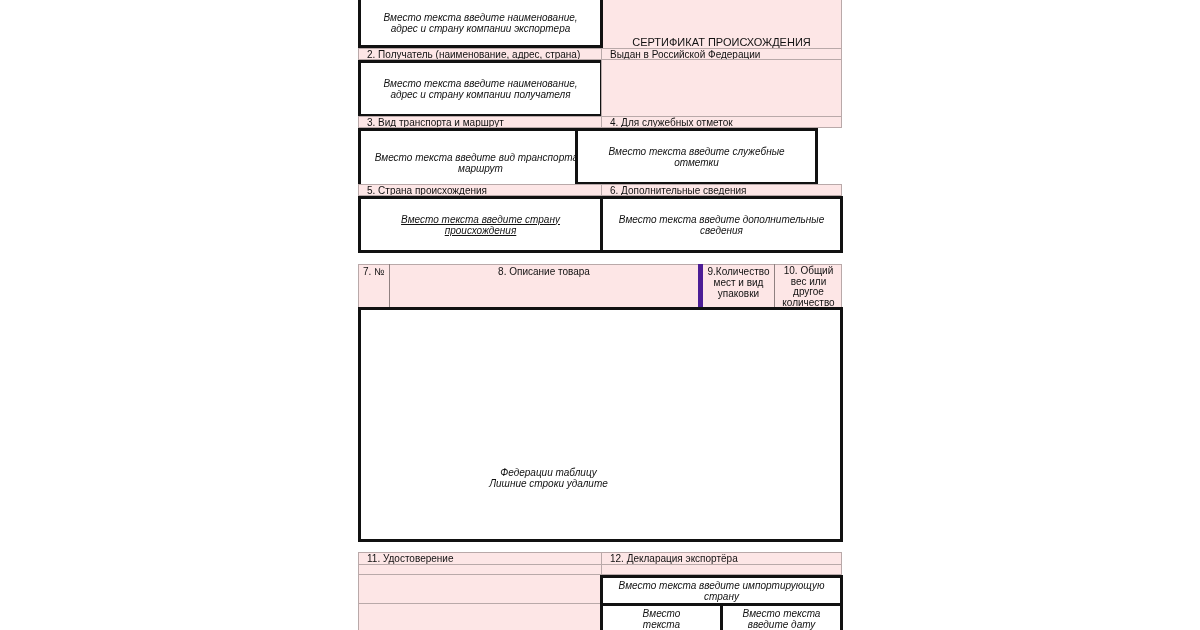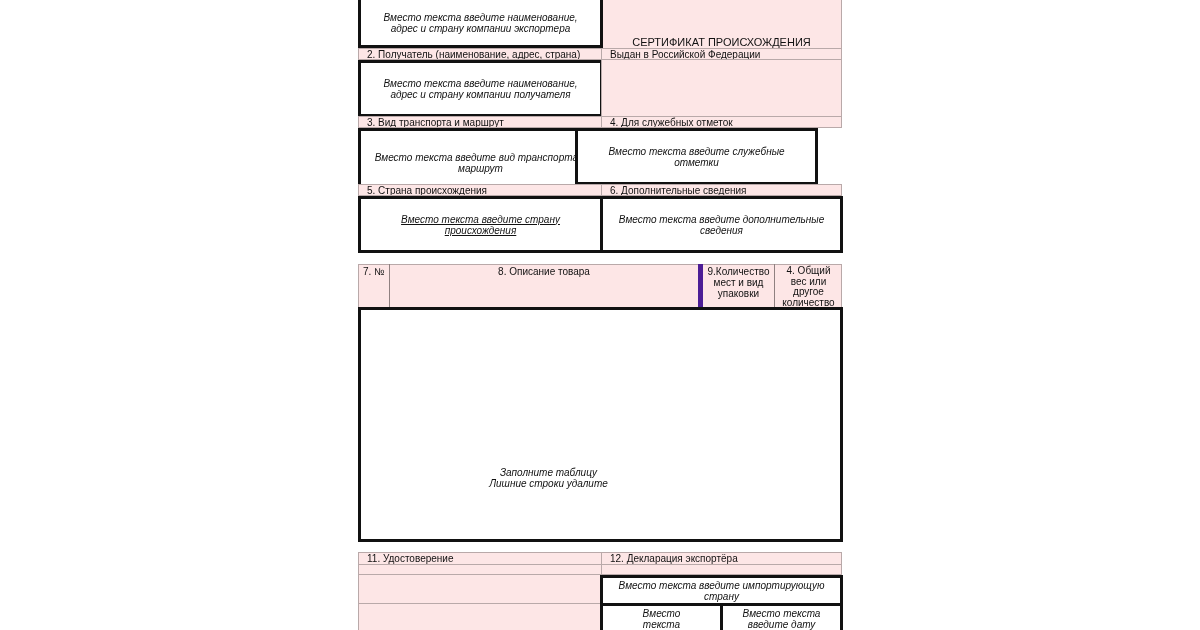--- a/index.html
+++ b/index.html
@@ -88,25 +88,25 @@
 </div>
 <div class="abs box" style="left:600px; top:196px; width:243px; height:57px;">
   <span>Вместо текста введите дополнительные сведения</span>
 </div>
 
 <div class="abs pink thin-b" style="left:358px; top:264px; width:484px; height:44px;">
 </div>
 <div class="abs hdr-cell" style="left:358px; top:264px; width:32px; height:44px; text-align:left; padding-left:5px; border-right:1px solid #8f8080;">7. №</div>
 <div class="abs hdr-cell" style="left:390px; top:264px; width:313px; height:44px; border-right:5px solid #4c1d95;">8. Описание товара</div>
 <div class="abs hdr-cell" style="left:703px; top:264px; width:72px; height:44px; border-right:1px solid #8f8080; padding-left:4px; padding-right:4px;">9.Количество мест и вид упаковки</div>
-<div class="abs hdr-cell" style="left:775px; top:264px; width:67px; height:44px; padding-left:6px; padding-right:6px; line-height:10.5px;">4. Общий вес  или другое количество</div>
+<div class="abs hdr-cell" style="left:775px; top:264px; width:67px; height:44px; padding-left:6px; padding-right:6px; line-height:10.5px;">10. Общий вес  или другое количество</div>
 
 <div class="abs" style="left:358px; top:307px; width:485px; height:235px; border:3px solid #111; background:#fff;">
   <div class="abs" style="left:0; top:157px; width:375px; text-align:center; font-style:italic; font-size:10px; line-height:11px;">
-    <div>Заполните таблицу</div>
+    <div>Федерации таблицу</div>
     <div>Лишние строки удалите</div>
   </div>
 </div>
 
 <div class="abs pink thin-b label" style="left:358px; top:552px; width:244px; height:13px;">11. Удостоверение</div>
 <div class="abs pink thin-b label" style="left:601px; top:552px; width:241px; height:13px;">12. Декларация экспортёра</div>
 
 <div class="abs pink thin-b" style="left:358px; top:564px; width:244px; height:11px;"></div>
 <div class="abs pink thin-b" style="left:601px; top:564px; width:241px; height:11px;"></div>
 

